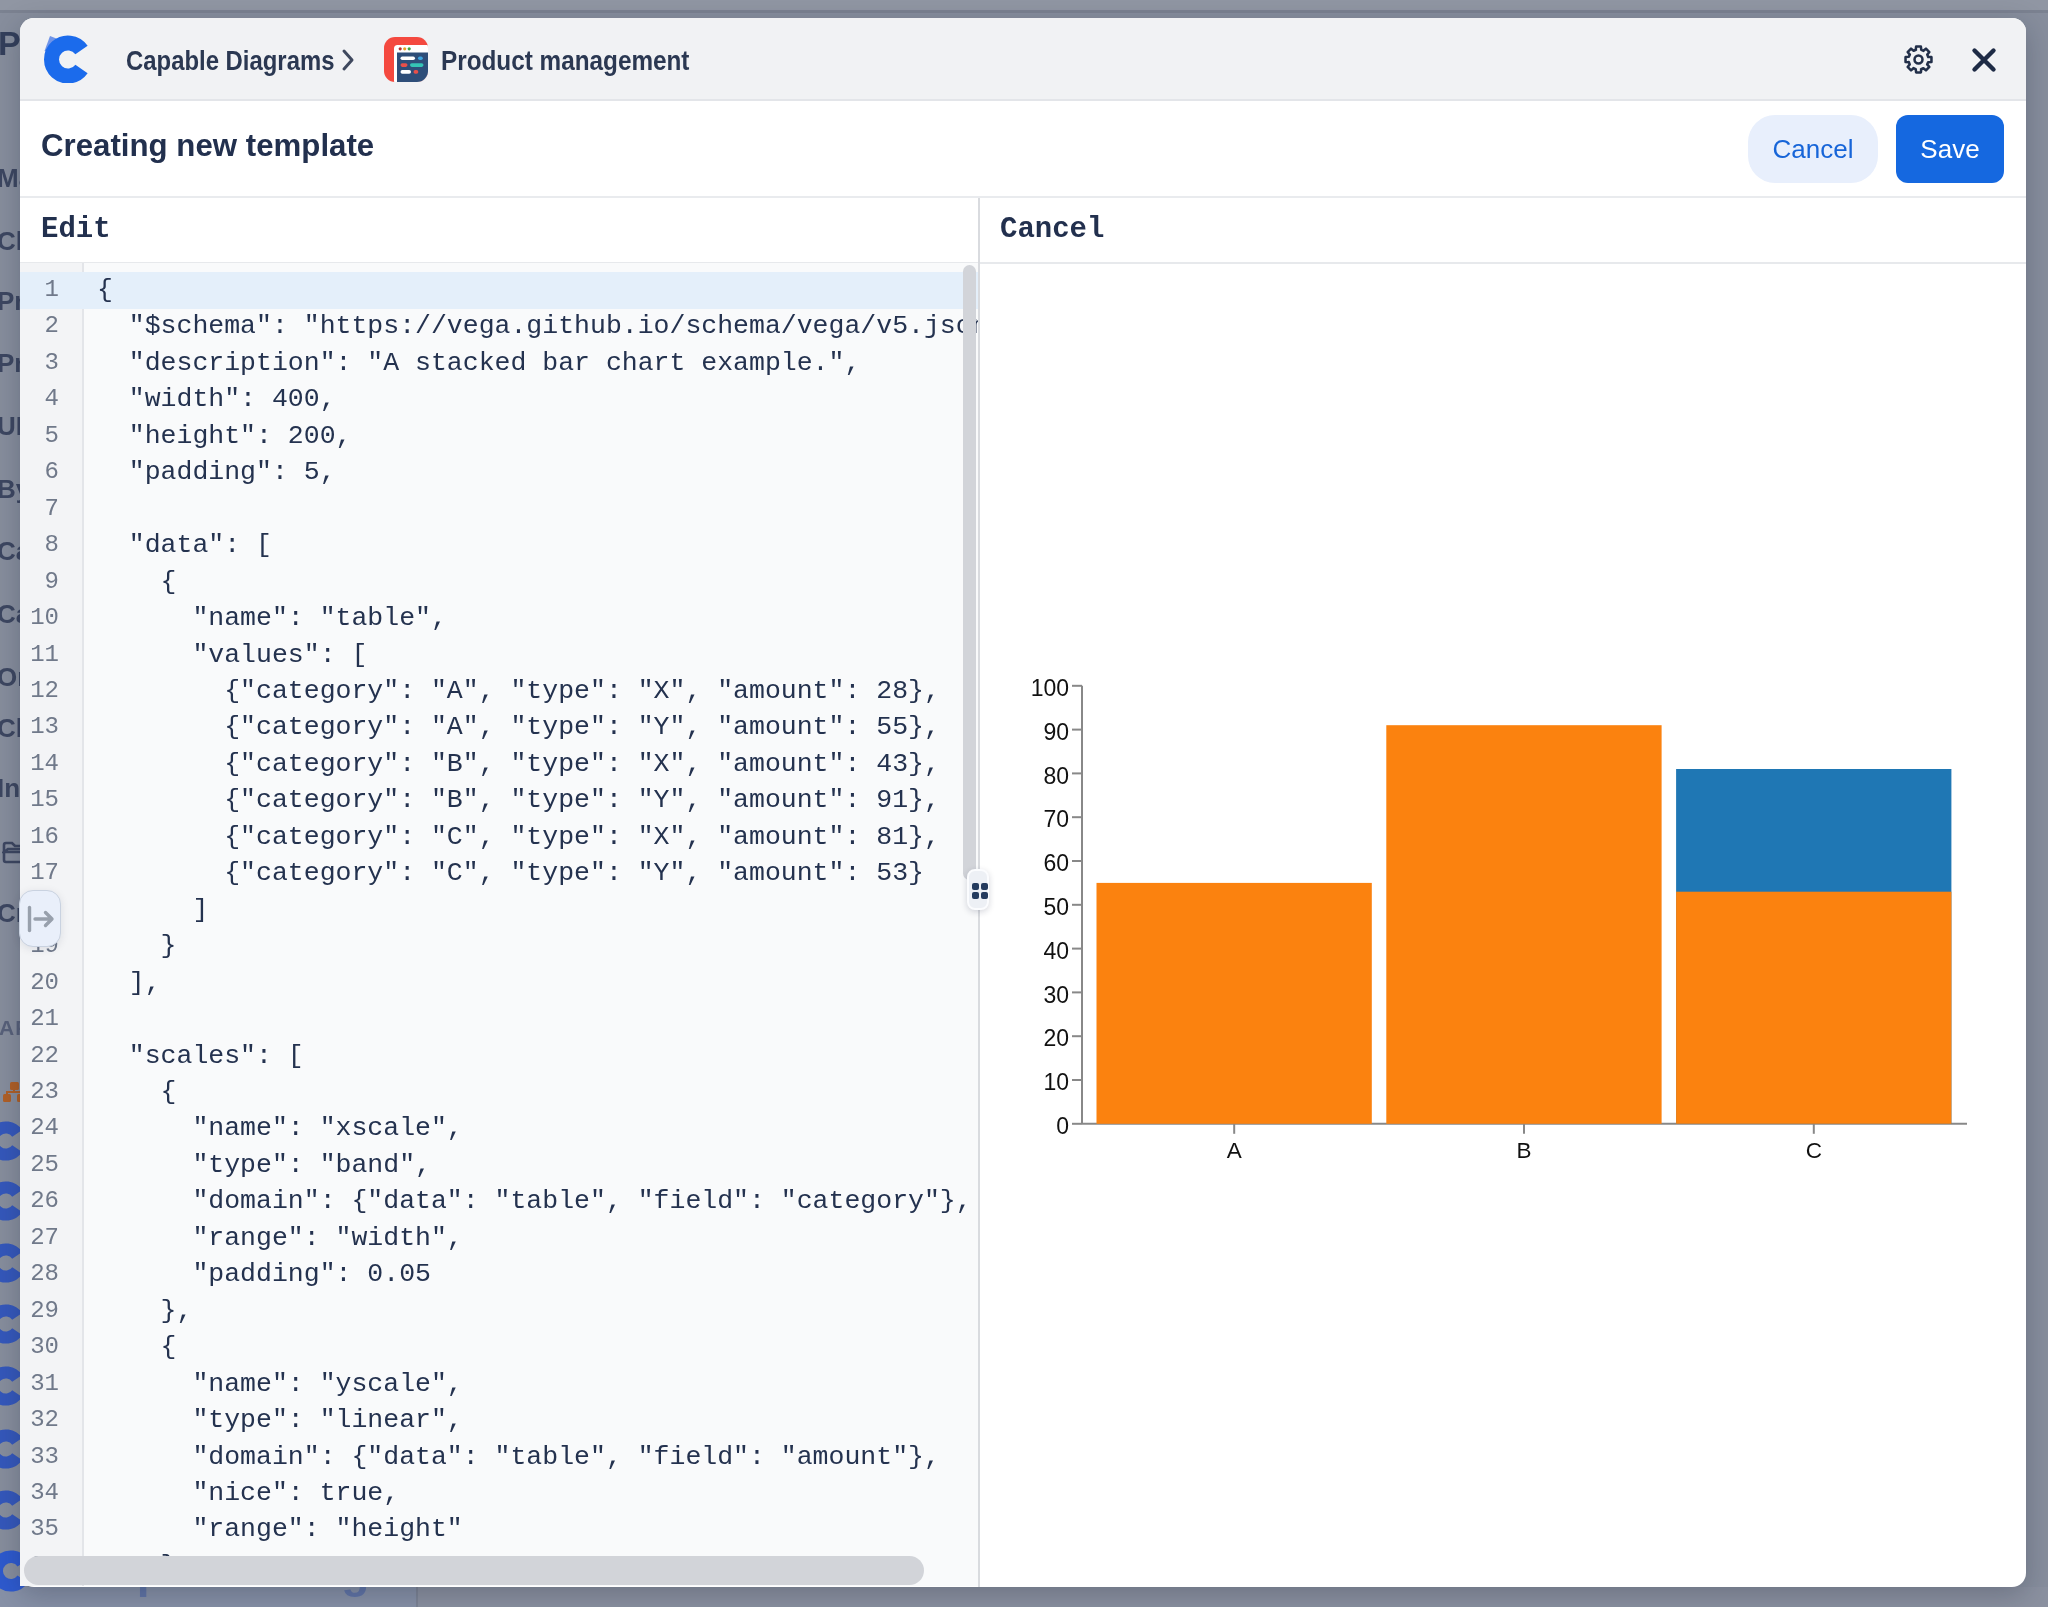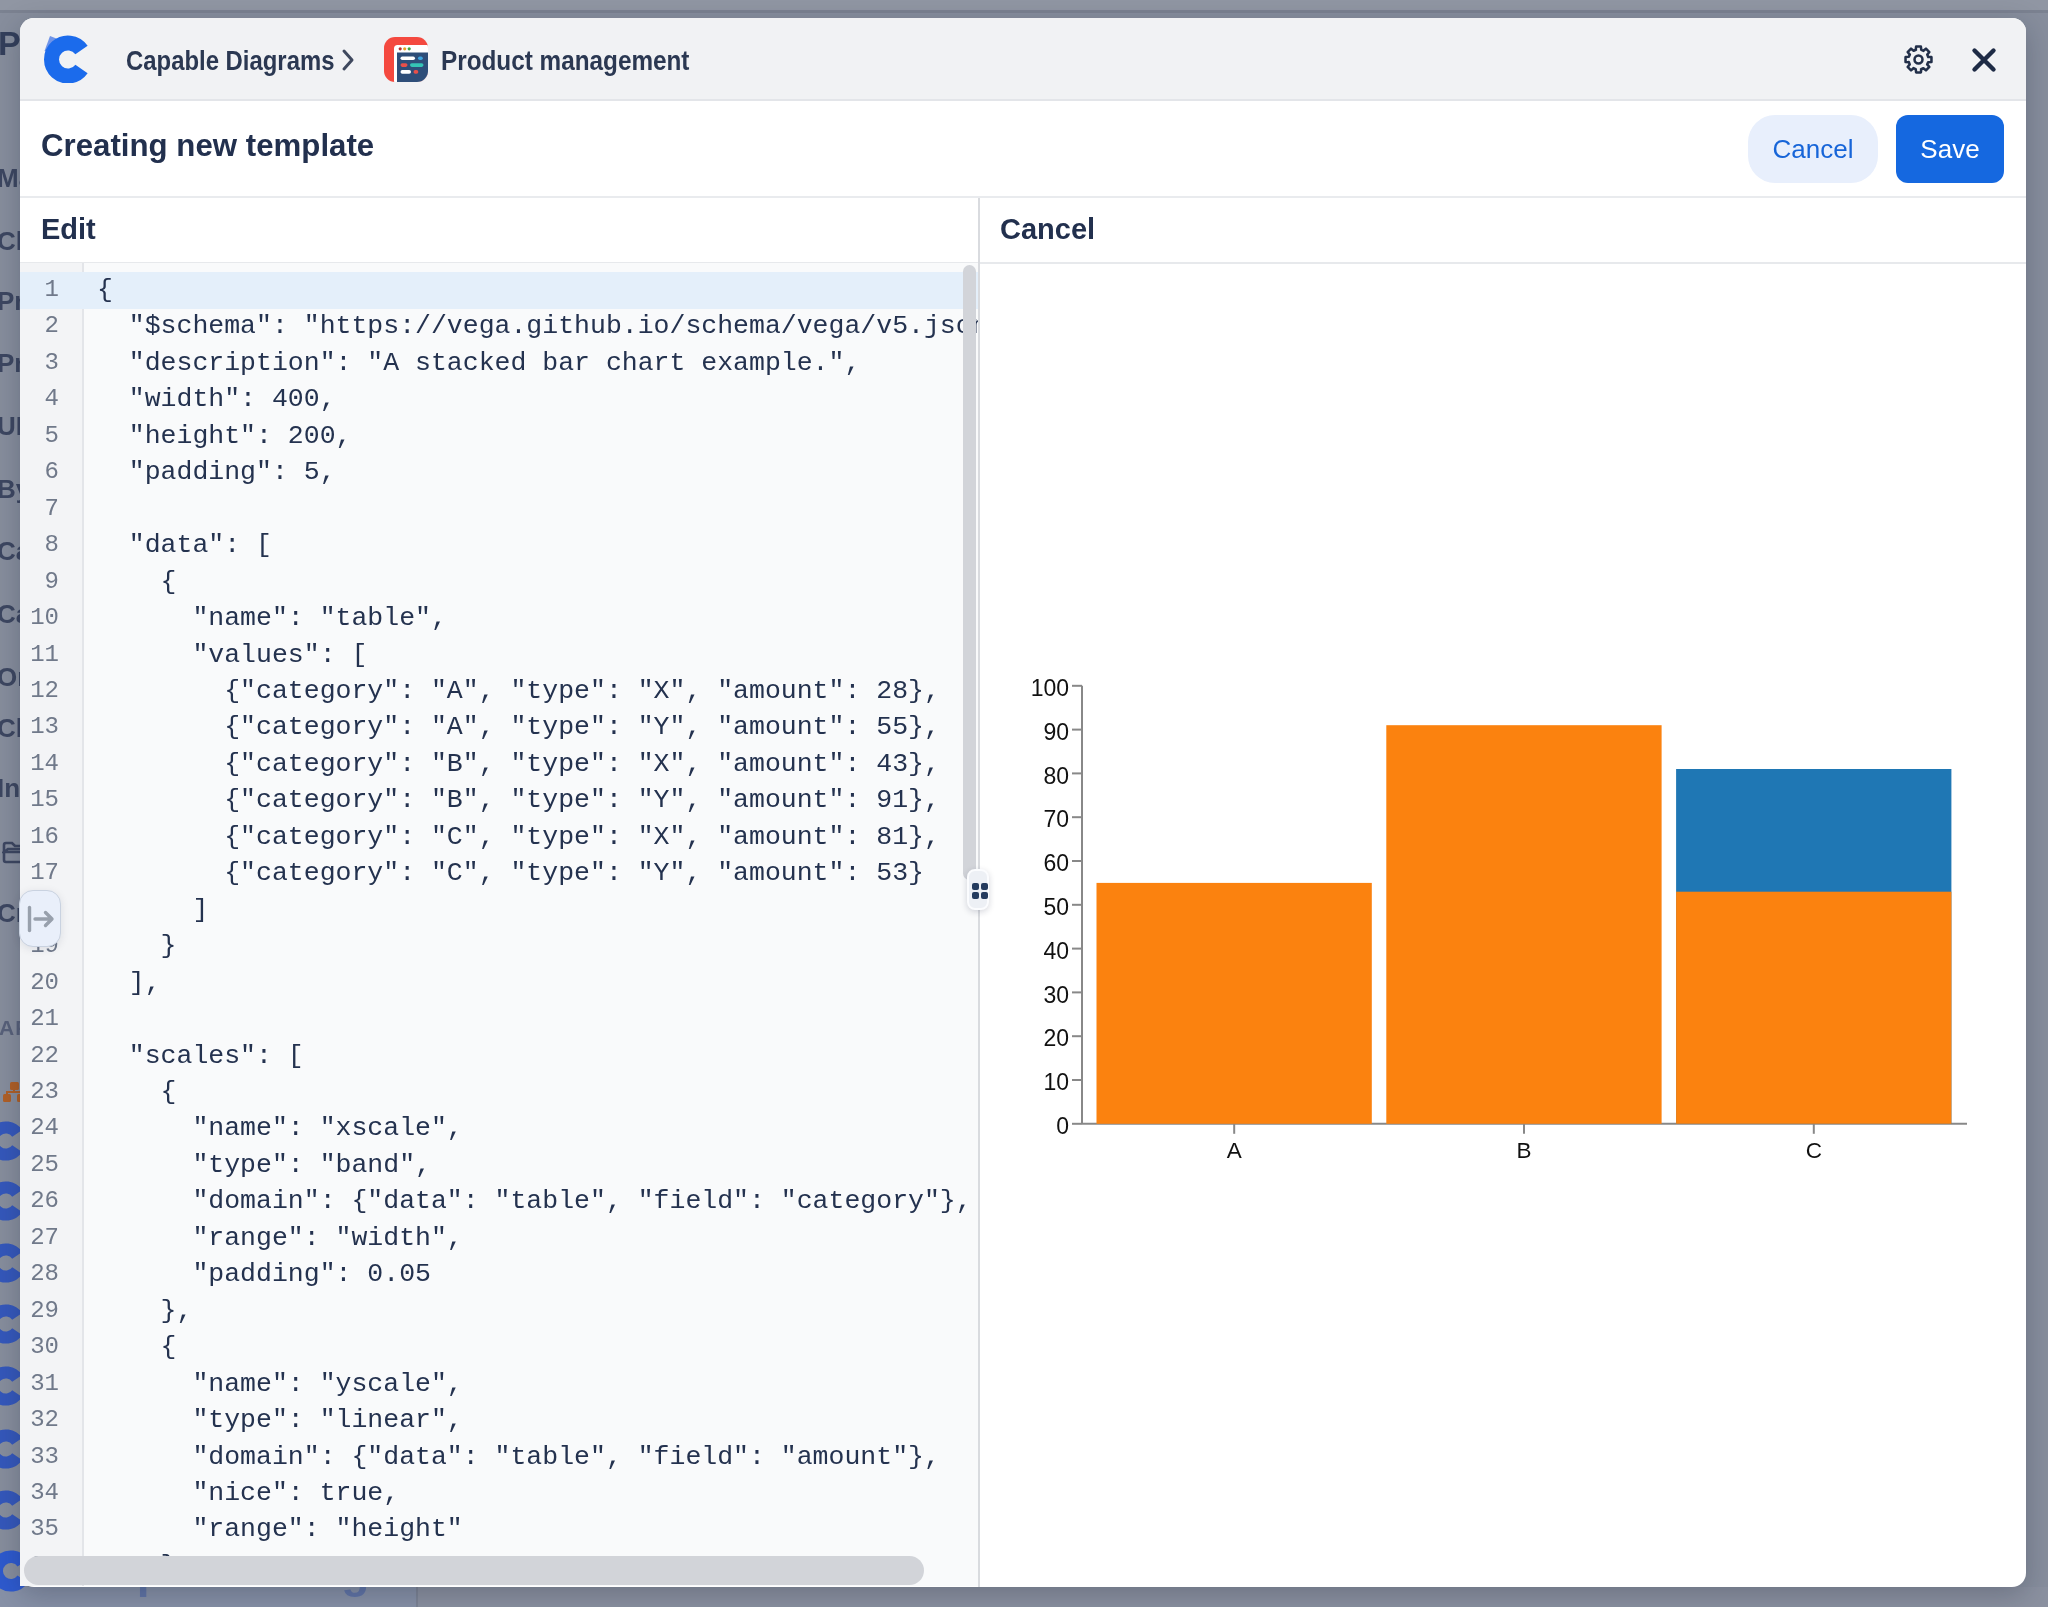--- a/index.html
+++ b/index.html
@@ -24,21 +24,21 @@
            box-shadow:0 8px 28px rgba(15,23,42,.25); }
   .mhead { left:20px; top:18px; width:2006px; height:83px; background:#f1f2f4;
            border-radius:14px 14px 0 0; border-bottom:2px solid #e3e5e9; }
   .crumb1 { left:126px; top:46px; font-size:27px; font-weight:700; color:#2b3852; transform:scaleX(.885); transform-origin:left top; }
   .crumb2 { left:441px; top:46px; font-size:27px; font-weight:700; color:#2b3852; transform:scaleX(.90); transform-origin:left top; }
   .titlerow { left:41px; top:127px; font-size:32px; font-weight:700; color:#22304e; transform:scaleX(.976); transform-origin:left top; }
   .btn { top:115px; height:68px; border-radius:12px; font-size:26px; line-height:68px; text-align:center; }
   .btn.cancel { left:1748px; width:130px; background:#e8effc; color:#1765d8;border-radius:27px; }
   .btn.save   { left:1896px; width:108px; background:#1568e0; color:#ffffff; }
   .sectline { left:20px; top:196px; width:2006px; height:2px; background:#e9ebee; }
-  .phead { font-size:29px; font-weight:700; color:#22304e; top:213px; }
+  .phead { font-size:29px; font-weight:700; color:#22304e; top:213px;font-family:Liberation Mono, monospace; }
   .panline { left:20px; top:262px; width:2006px; height:2px; background:#e7e9ec; }
   .vdivider { left:978px; top:198px; width:2px; height:1389px; background:#d9dbdf; }
 
   
   .editor { left:20px; top:263px; width:958px; height:1323px; overflow:hidden; background:#f9fafb; }
   .gutter { position:absolute; left:0; top:0; width:64px; height:1323px; background:#f3f4f6; border-right:2px solid #e3e5e9; }
   .activeline { position:absolute; left:0; top:9px; width:958px; height:37px; background:#e4effa; }
   .lnums { position:absolute; left:0; top:9px; width:39px; text-align:right;
            font-family:"Liberation Mono", monospace; font-size:24px; line-height:36.45px; color:#70798a; white-space:pre; }
   .code { position:absolute; left:77px; top:9px; font-family:"Liberation Mono", monospace; font-size:26.5px;

